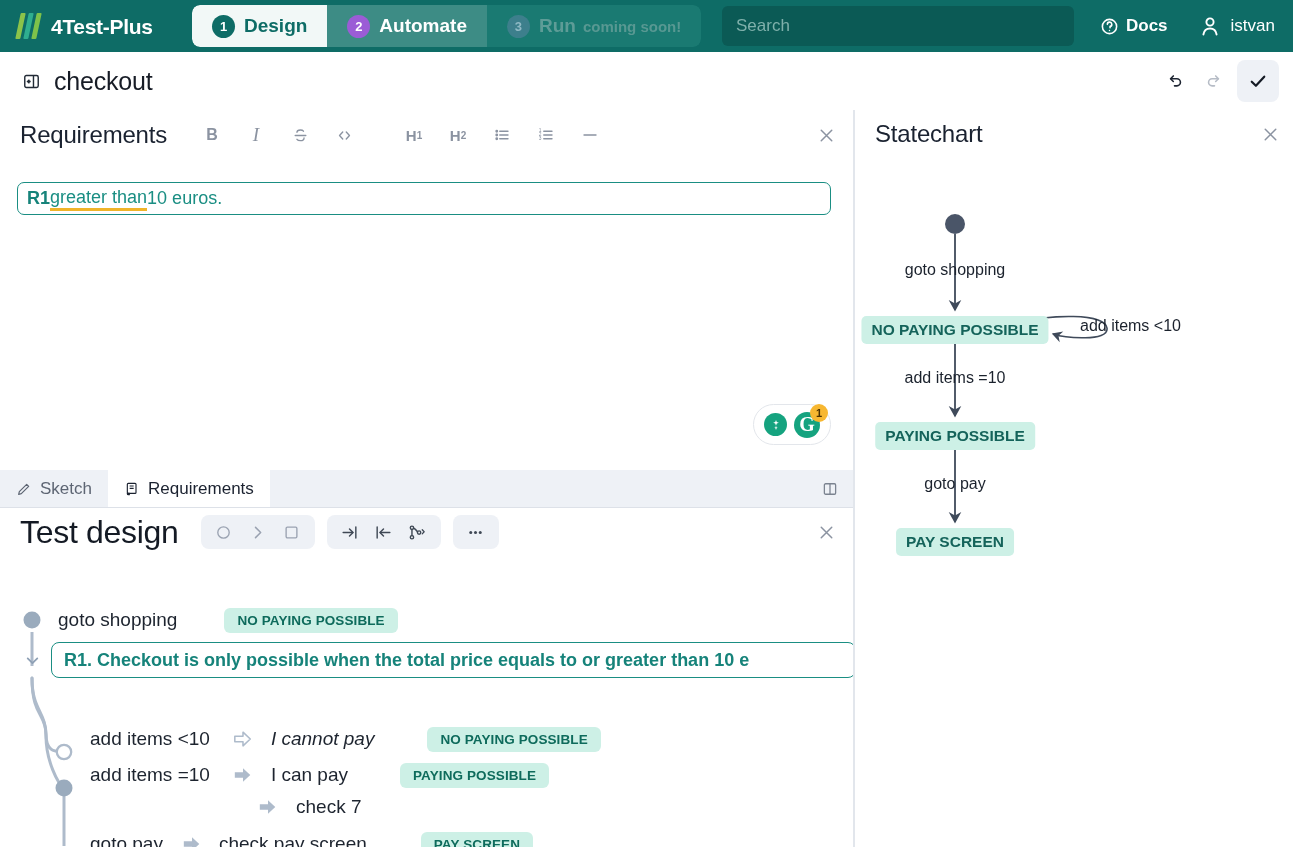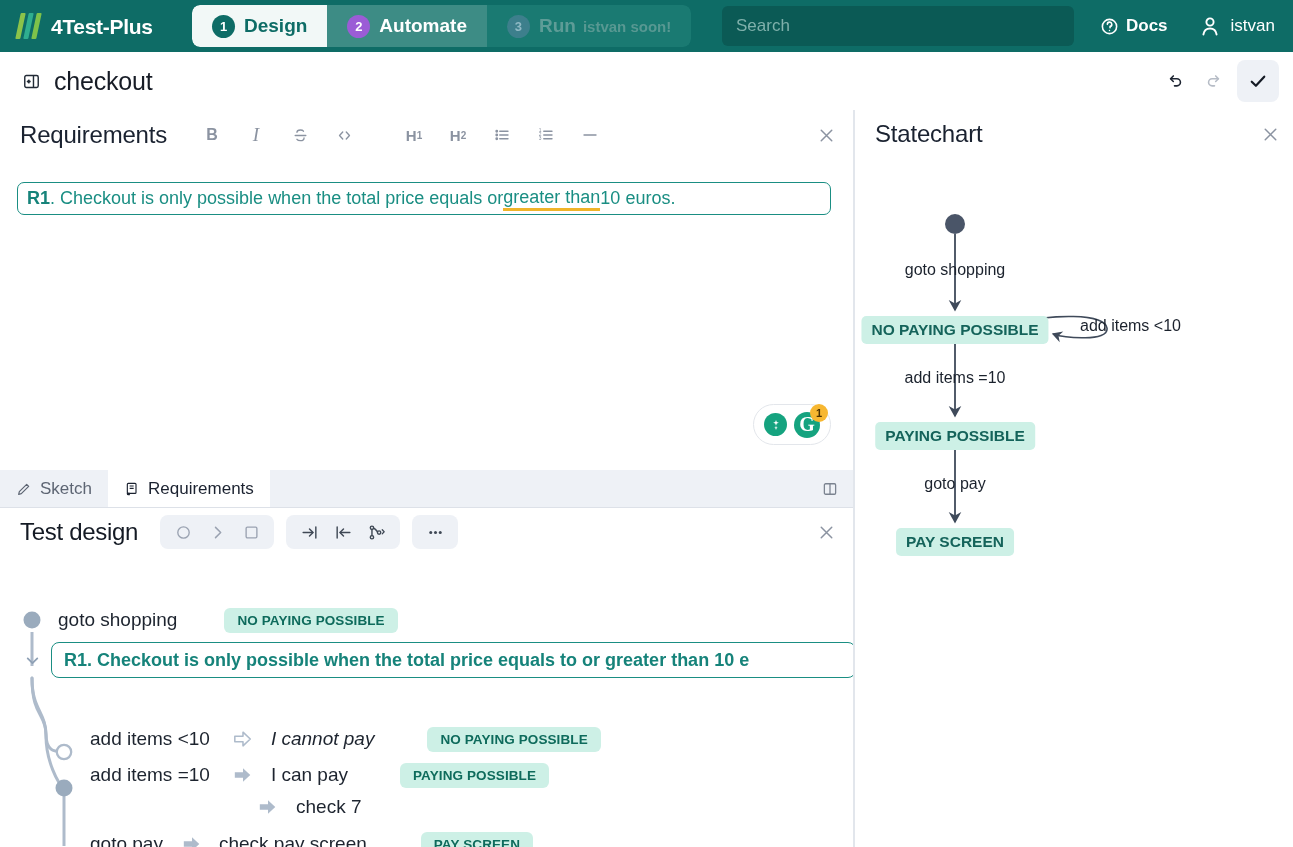--- a/index.html
+++ b/index.html
@@ -101,21 +101,21 @@
     position: absolute; left: 0; top: 470px; width: 853px; height: 38px;
     background: #eef1f6; display: flex; align-items: stretch; border-bottom: 1px solid #dde1e8;
   }
   .bt { display: flex; align-items: center; gap: 8px; padding: 0 16px; font-size: 17px; color: #5d6573; cursor: pointer; }
   .bt.active { background: #ffffff; color: #1b2230; }
   .tabstrip-right { margin-left: auto; display: flex; align-items: center; padding-right: 14px; color: #7b8390; cursor: pointer; }
 
   
   .td-panel { position: absolute; left: 0; top: 508px; width: 853px; height: 339px; background: #fff; }
   .td-head { display: flex; align-items: center; height: 48px; padding-left: 20px; }
-  .td-title { font-size: 24px; color: #141a24; letter-spacing: -.3px; }
+  .td-title { font-size: 32px; color: #141a24; letter-spacing: -.3px; }
   .td-group { display: flex; align-items: center; background: #eef1f6; border-radius: 8px; height: 34px; padding: 0 8px; margin-left: 22px; gap: 4px; }
   .td-group.gap2 { margin-left: 12px; }
   .tdbtn { width: 30px; height: 30px; display: flex; align-items: center; justify-content: center; color: #9aa2b1; cursor: pointer; }
   .tdbtn.dark { color: #3f4855; }
   .td-close { margin-left: auto; margin-right: 16px; color: #8b93a1; cursor: pointer; display: flex; }
 
   .tree { position: relative; margin-left: 0; height: 290px; }
   .tree-svg { position: absolute; left: 0; top: 0; pointer-events: none; }
   .trow { position: absolute; display: flex; align-items: center; height: 30px; }
   .t-label { font-size: 19px; color: #1d242f; white-space: nowrap; }
@@ -164,21 +164,21 @@
         <span class="num">1</span>
         <span>Design</span>
       </div>
       <div class="ptab ptab-automate">
         <span class="num">2</span>
         <span>Automate</span>
       </div>
       <div class="ptab ptab-run">
         <span class="num">3</span>
         <span>Run</span>
-        <span class="soon">istvan soon!</span>
+        <span class="soon">coming soon!</span>
       </div>
     </div>
 
     <div class="nav-right">
       <input class="search-box" type="text" placeholder="Search" style="">
       <div class="docs-btn">
         <svg width="19" height="19" viewBox="0 0 24 24" fill="none" stroke="#ffffff" stroke-width="2">
           <circle cx="12" cy="12" r="9"></circle>
           <path d="M9.3 9.3a2.8 2.8 0 1 1 3.4 2.7v1.6" stroke-linecap="round"></path>
           <circle cx="12" cy="17.1" r="0.9" fill="#ffffff" stroke="none"></circle>
@@ -278,21 +278,20 @@
       </div>
       <span class="editor-close">
         <svg width="21" height="21" viewBox="0 0 24 24" fill="none" stroke="currentColor" stroke-width="1.7" stroke-linecap="round">
           <path d="M6 6l12 12M18 6 6 18"></path>
         </svg>
       </span>
     </div>
 
     <div class="req-line">
       <b>R1</b>
-        <span>. Checkout is only possible when the total price equals or </span>
         <span class="grm-underline">greater than</span>
         <span> 10 euros.</span>
     </div>
   </div>
 
   <div class="grammarly">
     <span class="g-bulb">
       <svg width="14" height="14" viewBox="0 0 24 24" fill="#ffffff">
         <path d="M12 3.4 13.3 7l3.6 1.3L13.3 9.6 12 13.2 10.7 9.6 7.1 8.3 10.7 7z"></path>
         <rect x="9.6" y="15" width="4.8" height="1.6" rx=".8"></rect>

